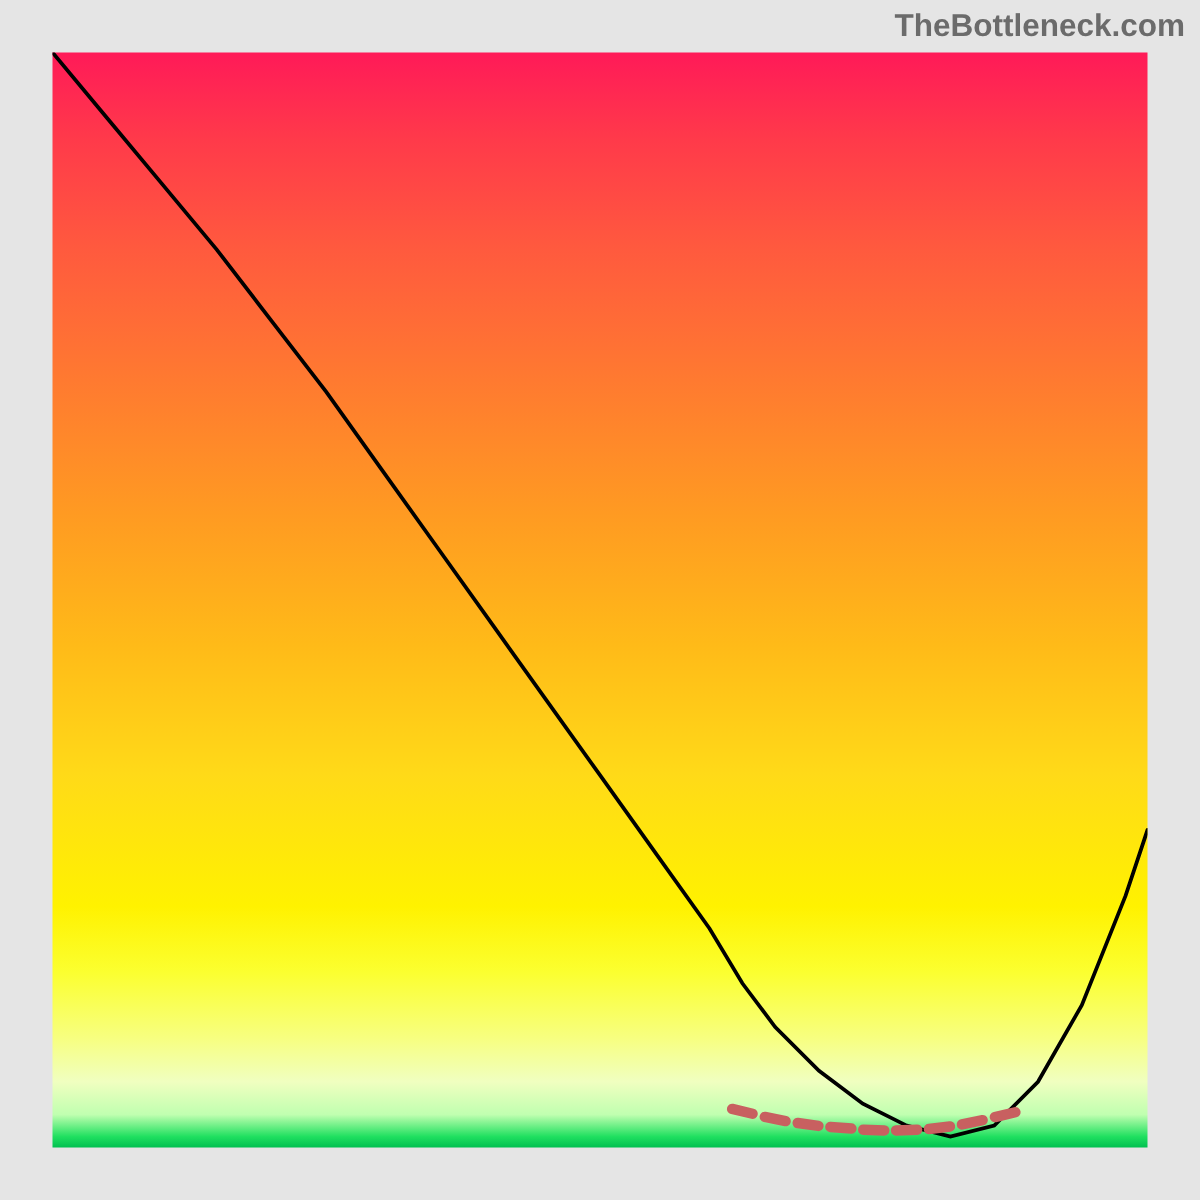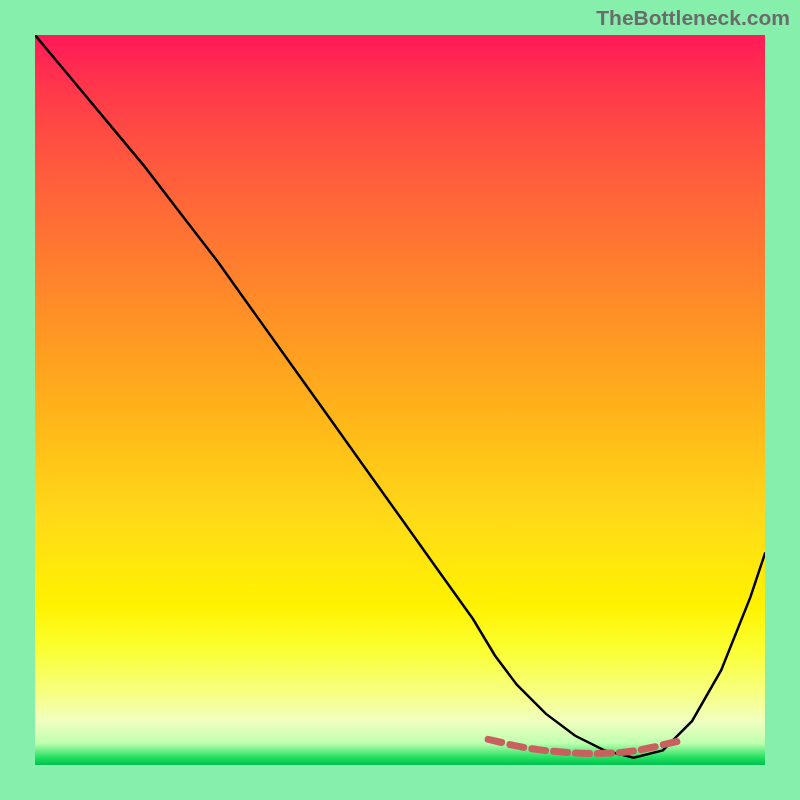--- a/index.html
+++ b/index.html
@@ -7,21 +7,21 @@
     padding: 0;
     width: 800px;
     height: 800px;
     background: #000;
     overflow: hidden;
   }
   .container {
     position: relative;
     width: 800px;
     height: 800px;
-    background: #86efac;
+    background: #e5e5e5;
   }
   .plot-area {
     position: absolute;
     left: 35px;
     top: 35px;
     width: 730px;
     height: 730px;
     background: linear-gradient(to bottom,
       #ff1a58 0%,
       #ff3a4a 8%,

